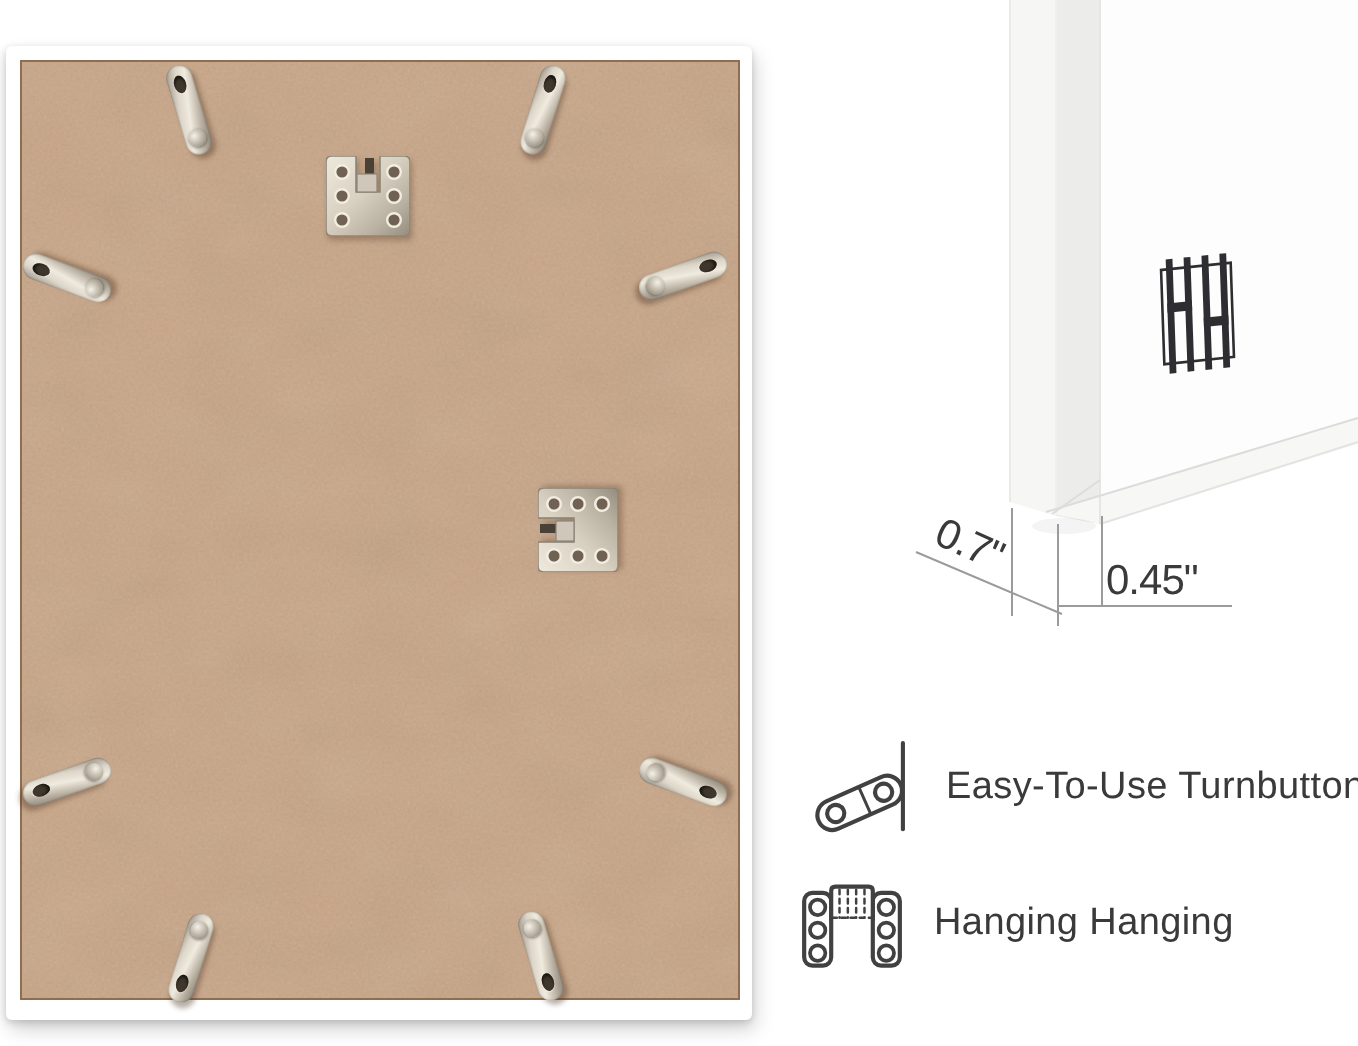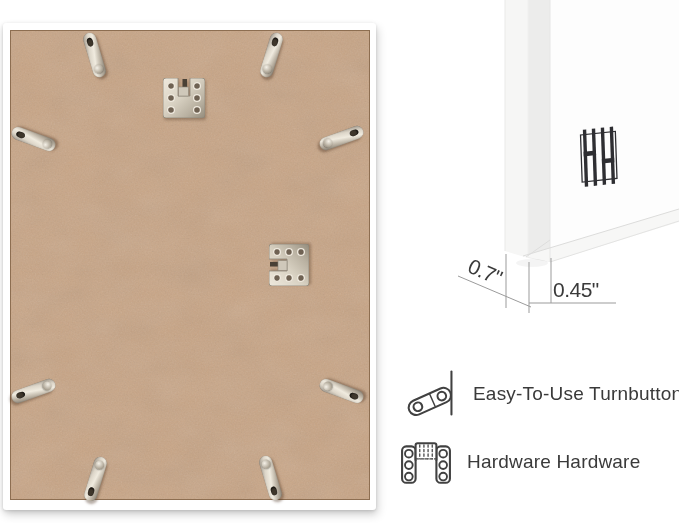--- a/index.html
+++ b/index.html
@@ -229,16 +229,16 @@
       </g>
       <g stroke-width="1.8">
         <circle cx="8.5" cy="14" r="3.7"></circle>
           <circle cx="8.5" cy="25" r="3.7"></circle>
           <circle cx="8.5" cy="36" r="3.7"></circle>
         <circle cx="41.5" cy="14" r="3.7"></circle>
           <circle cx="41.5" cy="25" r="3.7"></circle>
           <circle cx="41.5" cy="36" r="3.7"></circle>
       </g>
     </svg>
-    <span class="flabel">Hardware Hardware</span>
+    <span class="flabel">Hanging Hanging</span>
   </div>
 
 </div>
 
 </body></html>

